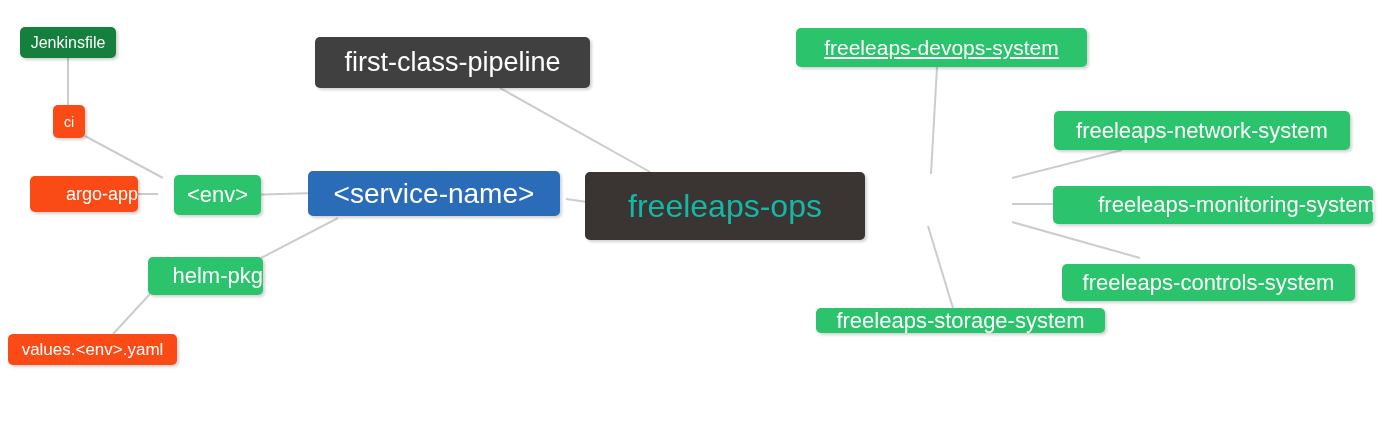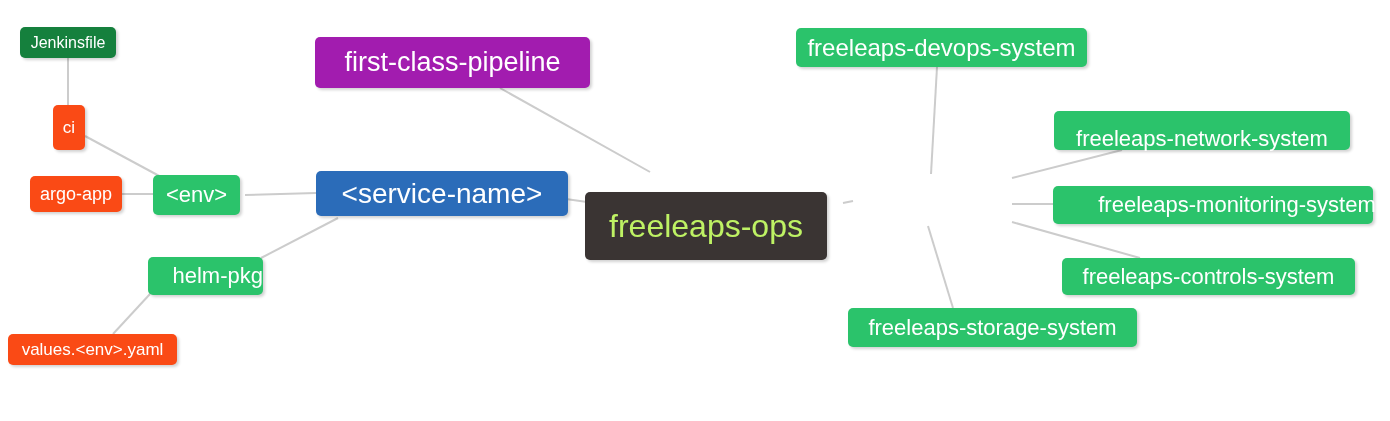--- a/index.html
+++ b/index.html
@@ -41,53 +41,53 @@
       <line x1="937" y1="67" x2="931" y2="174" stroke="#cccccc" stroke-width="2"></line>
       <line x1="1012" y1="178" x2="1122" y2="150" stroke="#cccccc" stroke-width="2"></line>
       <line x1="1012" y1="204" x2="1053" y2="204" stroke="#cccccc" stroke-width="2"></line>
       <line x1="1012" y1="222" x2="1140" y2="258" stroke="#cccccc" stroke-width="2"></line>
       <line x1="928" y1="226" x2="953" y2="308" stroke="#cccccc" stroke-width="2"></line>
     </svg>
   <div id="node-layer">
       <div class="mm-node" style="left: 20px; top: 27px; width: 96px; height: 31px; font-size: 16px; background: #15803d; color: rgb(255, 255, 255);">
         <span>Jenkinsfile</span>
       </div>
-      <div class="mm-node" style="left: 53px; top: 105px; width: 32px; height: 45px; font-size: 17px; background: rgb(250, 74, 21); color: rgb(255, 255, 255);">
+      <div class="mm-node" style="left: 53px; top: 105px; width: 32px; height: 33px; font-size: 14px; background: rgb(250, 74, 21); color: rgb(255, 255, 255);">
         <span>ci</span>
       </div>
-      <div class="mm-node" style="left: 30px; top: 176px; width: 92px; height: 36px; font-size: 18px; background: rgb(250, 74, 21); color: rgb(255, 255, 255);">
+      <div class="mm-node" style="left: 30px; top: 176px; width: 108px; height: 36px; font-size: 18px; background: rgb(250, 74, 21); color: rgb(255, 255, 255); justify-content: flex-end;">
         <span>argo-app</span>
       </div>
-      <div class="mm-node" style="left: 153px; top: 175px; width: 87px; height: 40px; font-size: 22px; background: rgb(43, 195, 107); color: rgb(255, 255, 255);">
+      <div class="mm-node" style="left: 174px; top: 175px; width: 87px; height: 40px; font-size: 22px; background: rgb(43, 195, 107); color: rgb(255, 255, 255);">
         <span>&lt;env&gt;</span>
       </div>
       <div class="mm-node" style="left: 148px; top: 257px; width: 115px; height: 38px; font-size: 22px; background: rgb(43, 195, 107); color: rgb(255, 255, 255); justify-content: flex-end;">
         <span>helm-pkg</span>
       </div>
       <div class="mm-node" style="left: 8px; top: 334px; width: 169px; height: 31px; font-size: 17px; background: rgb(250, 74, 21); color: rgb(255, 255, 255); justify-content: center;">
         <span>values.&lt;env&gt;.yaml</span>
       </div>
-      <div class="mm-node" style="left: 315px; top: 37px; width: 275px; height: 51px; font-size: 27px; background: #a21caf; color: rgb(255, 255, 255);">
+      <div class="mm-node" style="left: 315px; top: 37px; width: 275px; height: 51px; font-size: 27px; background: #404040; color: rgb(255, 255, 255);">
         <span>first-class-pipeline</span>
       </div>
-      <div class="mm-node" style="left: 316px; top: 171px; width: 252px; height: 45px; font-size: 28px; background: rgb(43, 108, 185); color: rgb(255, 255, 255);">
+      <div class="mm-node" style="left: 308px; top: 171px; width: 252px; height: 45px; font-size: 28px; background: rgb(43, 108, 185); color: rgb(255, 255, 255);">
         <span>&lt;service-name&gt;</span>
       </div>
-      <div class="mm-node" style="left: 585px; top: 172px; width: 242px; height: 68px; font-size: 32px; background: rgb(58, 52, 51); color: #bef264; margin-top: 20px;">
+      <div class="mm-node" style="left: 585px; top: 172px; width: 280px; height: 68px; font-size: 32px; background: rgb(58, 52, 51); color: #14b8a6;">
         <span>freeleaps-ops</span>
       </div>
-      <div class="mm-node" style="left: 796px; top: 28px; width: 291px; height: 39px; font-size: 24px; background: rgb(43, 195, 107); color: rgb(255, 255, 255);">
+      <div class="mm-node" style="left: 796px; top: 28px; width: 291px; height: 39px; font-size: 21px; background: rgb(43, 195, 107); color: rgb(255, 255, 255); text-decoration: underline;">
         <span>freeleaps-devops-system</span>
       </div>
-      <div class="mm-node" style="left: 1054px; top: 111px; width: 296px; height: 39px; font-size: 22px; background: rgb(43, 195, 107); color: rgb(255, 255, 255); align-items: flex-end;">
+      <div class="mm-node" style="left: 1054px; top: 111px; width: 296px; height: 39px; font-size: 22px; background: rgb(43, 195, 107); color: rgb(255, 255, 255);">
         <span>freeleaps-network-system</span>
       </div>
       <div class="mm-node" style="left: 1053px; top: 186px; width: 320px; height: 38px; font-size: 22px; background: rgb(43, 195, 107); color: rgb(255, 255, 255); padding-left: 48px;">
         <span>freeleaps-monitoring-system</span>
       </div>
-      <div class="mm-node" style="left: 1062px; top: 258px; width: 293px; height: 37px; font-size: 22px; background: rgb(43, 195, 107); color: rgb(255, 255, 255);">
+      <div class="mm-node" style="left: 1062px; top: 264px; width: 293px; height: 37px; font-size: 22px; background: rgb(43, 195, 107); color: rgb(255, 255, 255);">
         <span>freeleaps-controls-system</span>
       </div>
-      <div class="mm-node" style="left: 816px; top: 308px; width: 289px; height: 39px; font-size: 22px; background: rgb(43, 195, 107); color: rgb(255, 255, 255); margin-left: 32px;">
+      <div class="mm-node" style="left: 816px; top: 308px; width: 289px; height: 25px; font-size: 22px; background: rgb(43, 195, 107); color: rgb(255, 255, 255);">
         <span>freeleaps-storage-system</span>
       </div>
     </div>
 </div>
 
 </body></html>

